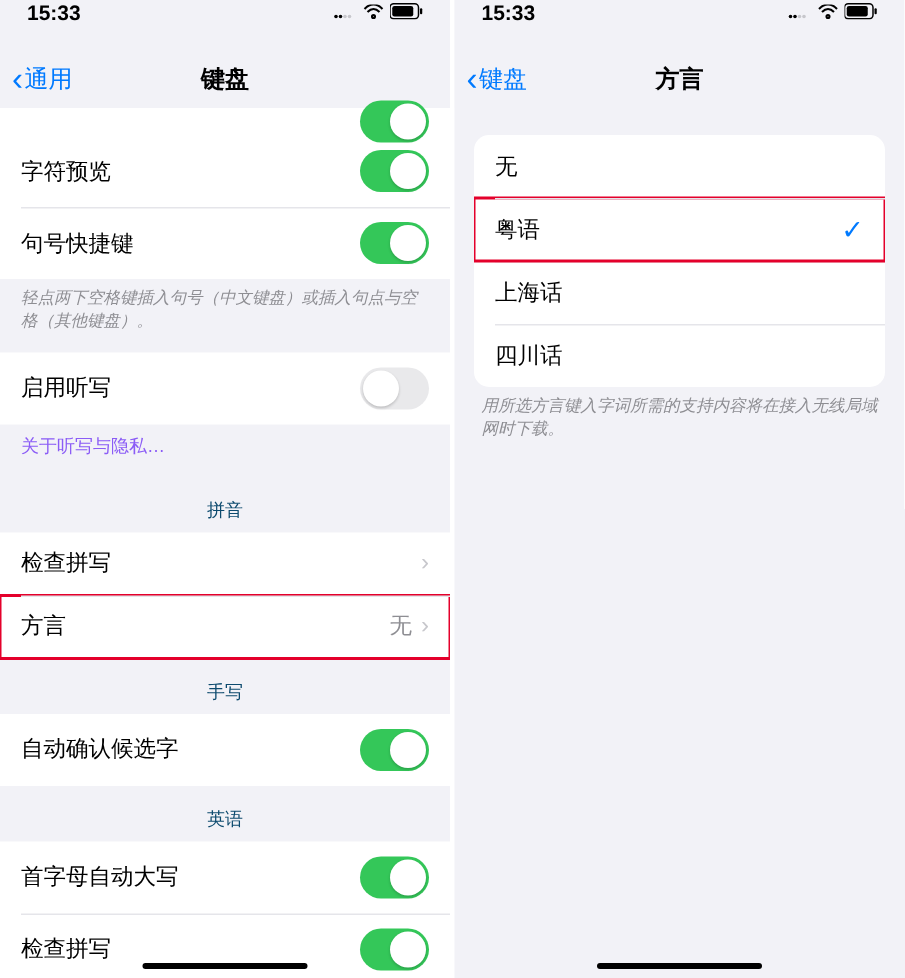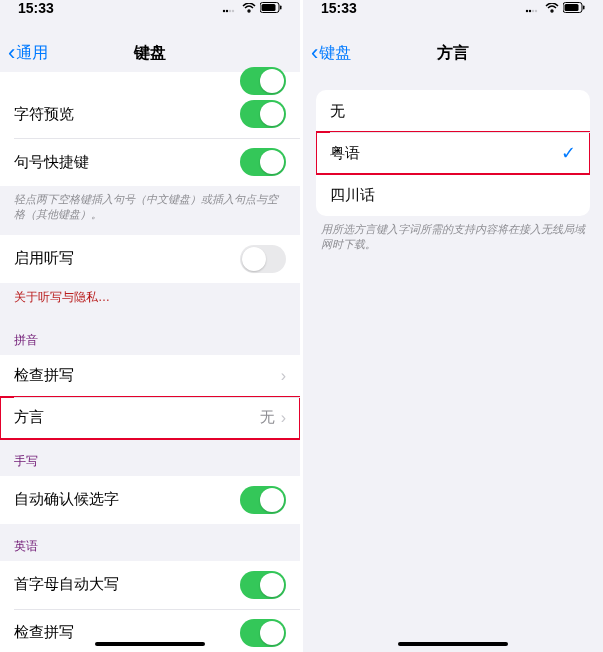--- a/index.html
+++ b/index.html
@@ -116,26 +116,27 @@
     .section-footer {
       padding: 6px 14px 12px;
       font-size: 11px;
       color: #8e8e93;
       line-height: 1.4;
       font-style: italic;
     }
     .link-text {
       padding: 6px 14px 12px;
       font-size: 12px;
-      color: #b91c1c;
+      color: #8b5cf6;
     }
     .section-header {
       padding: 14px 14px 6px;
       font-size: 12px;
-      color: #701a75;
+      color: #0c4a6e;
+      text-align: center;
     }
     .highlighted {
       outline: 2.5px solid #e4002b;
       outline-offset: -1.5px;
       position: relative;
       z-index: 2;
     }
     .check {
       color: #007aff;
       font-size: 18px;
@@ -308,19 +309,22 @@
 
   <div class="section-group">
     <div class="row">
       <span class="row-label">无</span>
     </div>
     <div class="row highlighted">
       <span class="row-label">粤语</span>
       <span class="check">✓</span>
     </div>
     <div class="row">
+      <span class="row-label">上海话</span>
+    </div>
+    <div class="row">
       <span class="row-label">四川话</span>
     </div>
   </div>
   <div class="section-footer" style="padding-left:18px;padding-right:18px;">用所选方言键入字词所需的支持内容将在接入无线局域网时下载。</div>
 
   <div class="home-indicator"></div>
 </div>
 
 </body></html>

